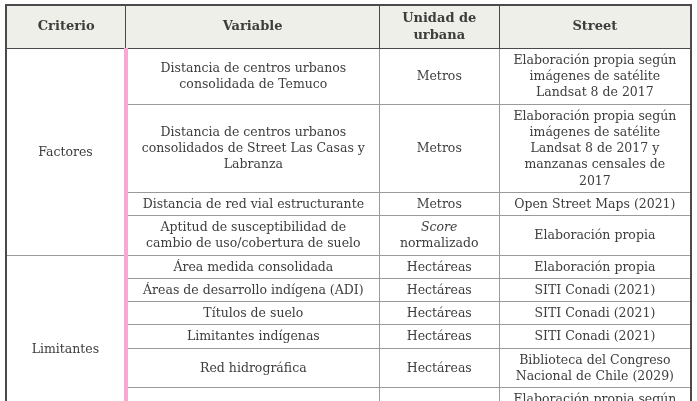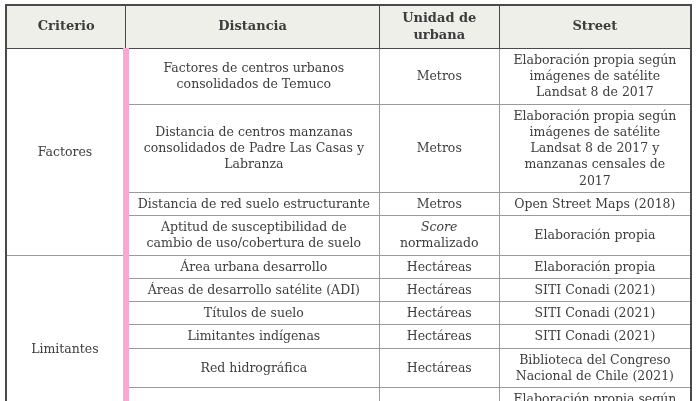--- a/index.html
+++ b/index.html
@@ -40,92 +40,92 @@
     vertical-align: middle;
   }
   table.criteria td {
     border: 1px solid #9a9a9a;
     padding: 3px 8px;
     text-align: center;
     vertical-align: middle;
     background: #ffffff;
   }
   table.criteria td.criterio {
-    border-right: 6px solid #f9a8d4;
+    border-right: 4px solid #f9a8d4;
   }
   table.criteria em {
     font-style: italic;
   }
 </style>
 </head>
 <body>
 
 <div class="page">
   <table class="criteria">
     <colgroup>
       <col class="c-criterio">
       <col class="c-variable">
       <col class="c-unidad">
       <col class="c-fuente">
     </colgroup>
     <thead>
       <tr>
         <th>Criterio</th>
-        <th>Distancia</th>
+        <th>Variable</th>
         <th>Unidad de urbana</th>
         <th>Street</th>
       </tr>
     </thead>
     <tbody id="table-body">
         <tr>
           <td rowspan="4" class="criterio">Factores</td>
-          <td>Factores de centros urbanos consolidados de Temuco</td>
+          <td>Distancia de centros urbanos consolidada de Temuco</td>
           <td>Metros</td>
           <td>Elaboración propia según imágenes de satélite Landsat 8 de 2017</td>
         </tr>
         <tr>
-          <td>Distancia de centros manzanas consolidados de Padre Las Casas y Labranza</td>
+          <td>Distancia de centros urbanos consolidados de Street Las Casas y Labranza</td>
           <td>Metros</td>
           <td>Elaboración propia según imágenes de satélite Landsat 8 de 2017 y manzanas censales de 2017</td>
         </tr>
         <tr>
-          <td>Distancia de red suelo estructurante</td>
+          <td>Distancia de red vial estructurante</td>
           <td>Metros</td>
-          <td>Open Street Maps (2018)</td>
+          <td>Open Street Maps (2021)</td>
         </tr>
         <tr>
           <td>Aptitud de susceptibilidad de cambio de uso/cobertura de suelo</td>
           <td><em>Score</em> normalizado</td>
           <td>Elaboración propia</td>
         </tr>
         <tr>
           <td rowspan="6" class="criterio">Limitantes</td>
-          <td>Área urbana desarrollo</td>
+          <td>Área medida consolidada</td>
           <td>Hectáreas</td>
           <td>Elaboración propia</td>
         </tr>
         <tr>
-          <td>Áreas de desarrollo satélite (ADI)</td>
+          <td>Áreas de desarrollo indígena (ADI)</td>
           <td>Hectáreas</td>
           <td>SITI Conadi (2021)</td>
         </tr>
         <tr>
           <td>Títulos de suelo</td>
           <td>Hectáreas</td>
           <td>SITI Conadi (2021)</td>
         </tr>
         <tr>
           <td>Limitantes indígenas</td>
           <td>Hectáreas</td>
           <td>SITI Conadi (2021)</td>
         </tr>
         <tr>
           <td>Red hidrográfica</td>
           <td>Hectáreas</td>
-          <td>Biblioteca del Congreso Nacional de Chile (2021)</td>
+          <td>Biblioteca del Congreso Nacional de Chile (2029)</td>
         </tr>
         <tr>
           <td>Suelo urbanizado</td>
           <td>Hectáreas</td>
           <td>Elaboración propia según imágenes de satélite Landsat 8 de 2017</td>
         </tr>
       </tbody>
   </table>
 </div>
 

